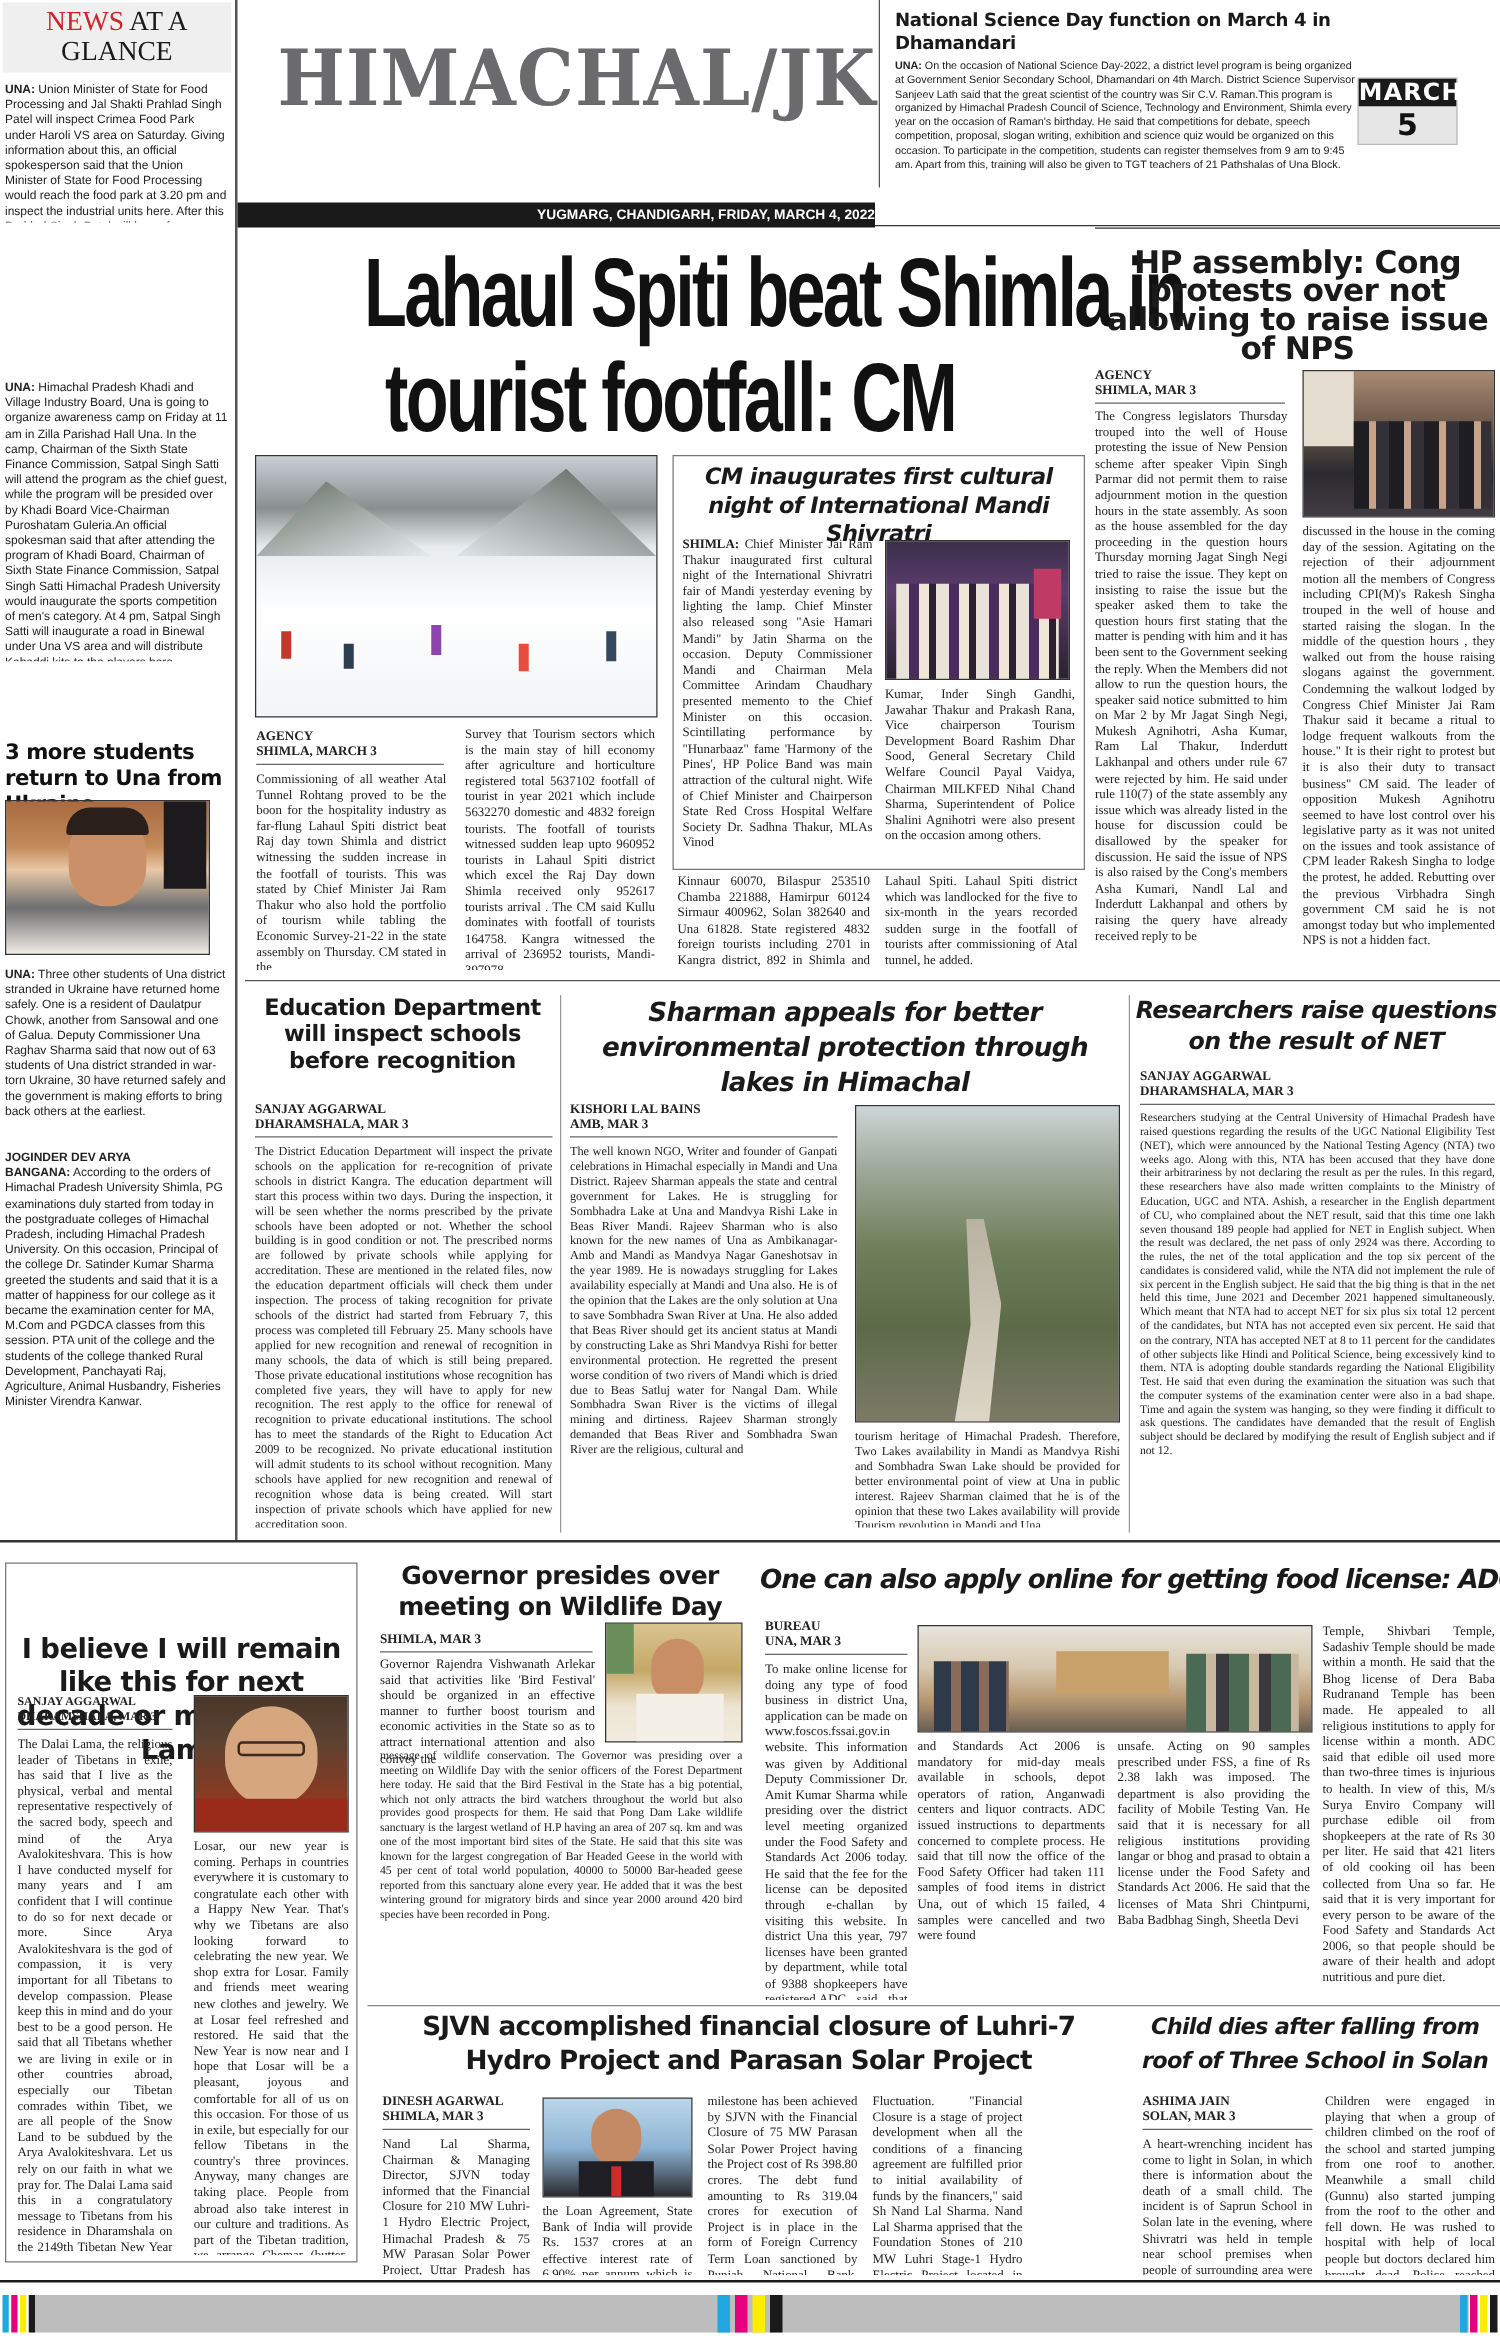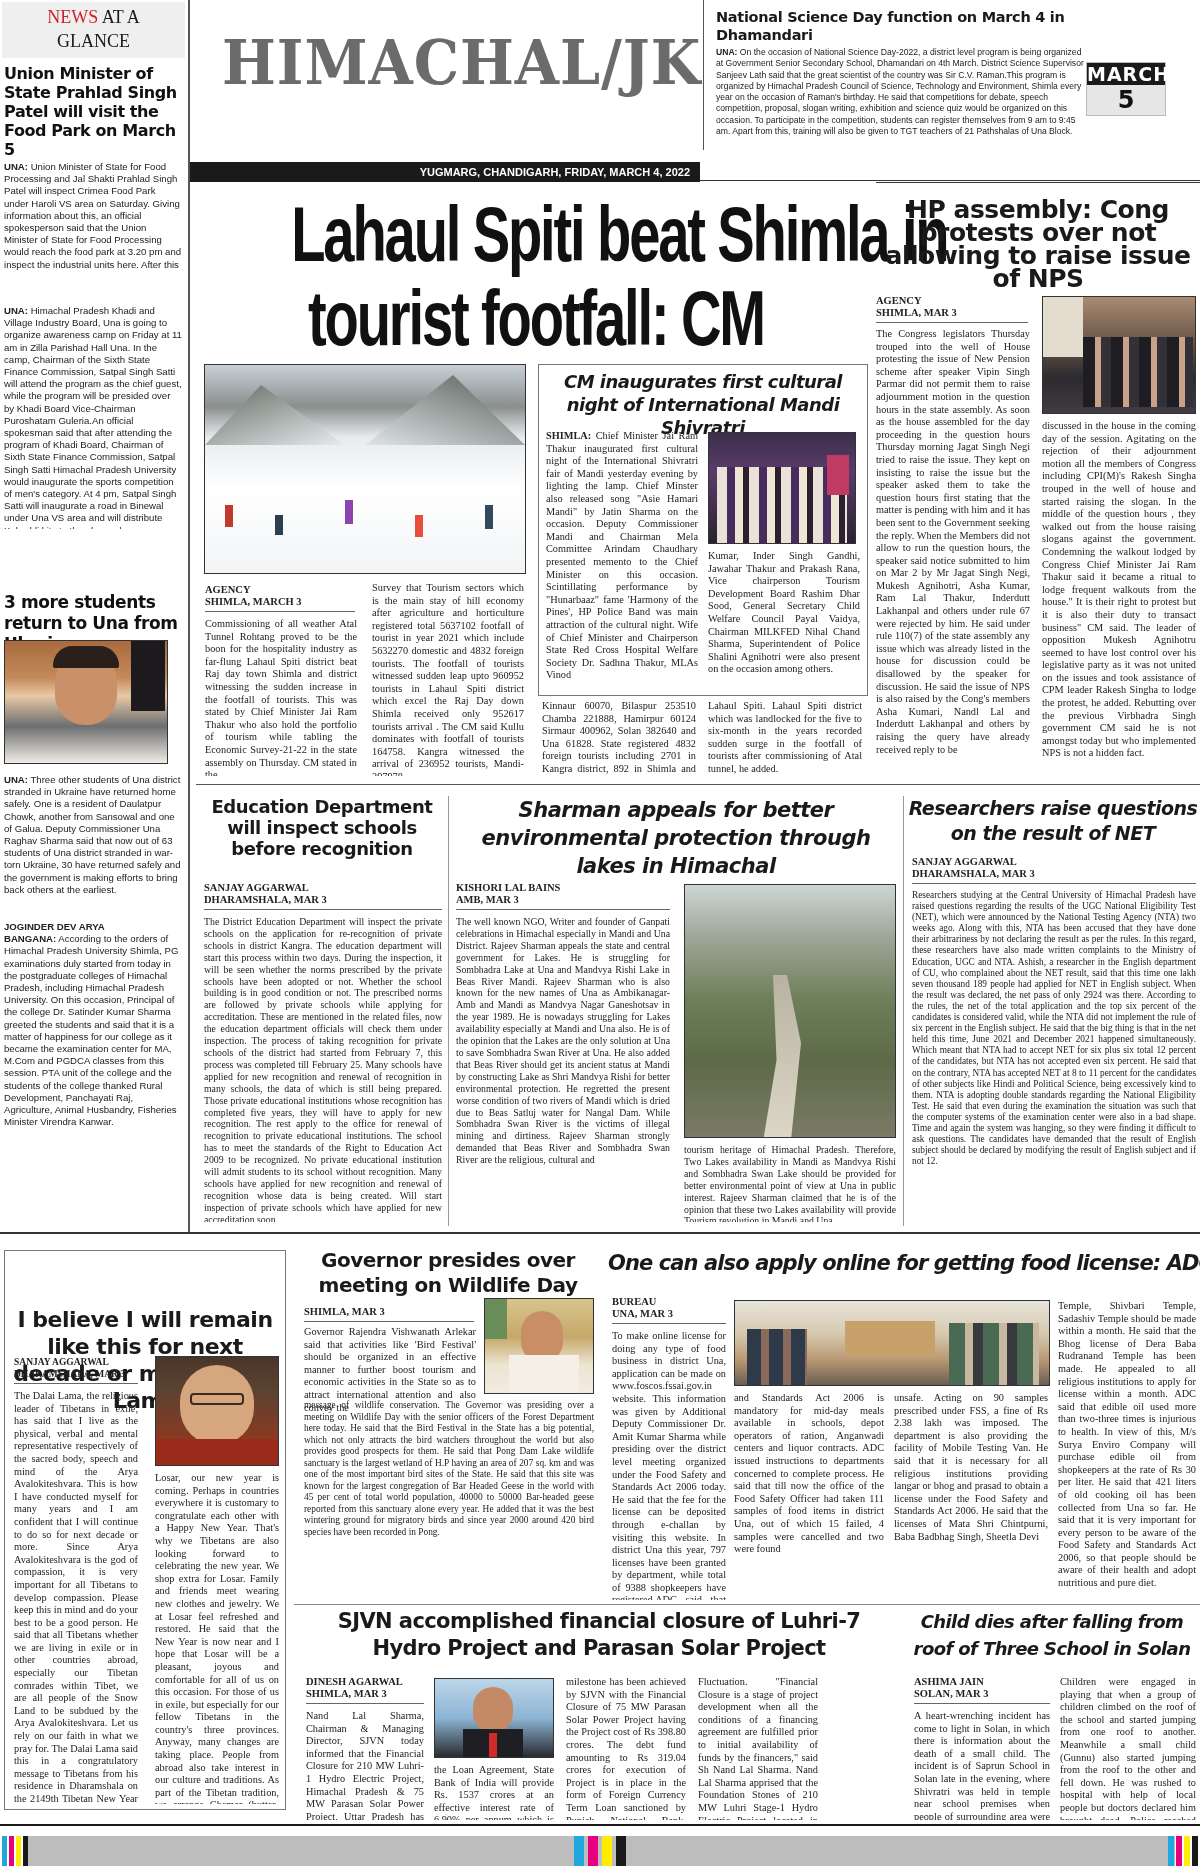--- a/index.html
+++ b/index.html
@@ -11,48 +11,47 @@
 .hl-it{font-family:"DejaVu Sans",sans-serif;font-weight:bold;font-style:italic;color:#1a1a1a;text-align:center;line-height:1.15;letter-spacing:-0.5px}
 .byline{font-family:"Liberation Serif",serif;font-weight:bold;font-size:10.5px;line-height:12px;color:#222;border-bottom:1px solid #666;padding-bottom:3px;text-transform:uppercase}
 .vline{position:absolute;width:2px;background:#555}
 .hline{position:absolute;height:2px;background:#333}
 .photo{position:absolute;border:1px solid #333;overflow:hidden}
 .side-h{font-family:"DejaVu Sans",sans-serif;font-weight:bold;font-size:16px;line-height:19px;color:#111;letter-spacing:-0.4px}
 </style>
 </head>
 <body>
 
-<div class="abs" style="left:2px;top:2px;width:183px;height:56px;background:#efefef;text-align:center;font-family:'Liberation Serif',serif;font-size:18px;line-height:24px;padding-top:3px">
+<div class="abs" style="left:2px;top:2px;width:183px;height:56px;background:#efefef;text-align:center;font-family:'Liberation Serif',serif;font-size:22px;line-height:24px;padding-top:3px">
   <span style="color:#d0222a">NEWS</span><span> AT A</span><br>
   <span>GLANCE</span>
 </div>
 <div class="vline" style="left:188px;top:0;height:1232px"></div>
 
 <div class="abs" style="left:4px;top:64px;width:178px">
-  <div class="side-h">Union Minister of State Prahlad Singh Patel will visit the Food Park on March 5</div>
   <div class="sbody" style="margin-top:2px;height:112px"><b>UNA:</b><span> Union Minister of State for Food Processing and Jal Shakti Prahlad Singh Patel will inspect Crimea Food Park under Haroli VS area on Saturday. Giving information about this, an official spokesperson said that the Union Minister of State for Food Processing would reach the food park at 3.20 pm and inspect the industrial units here. After this Prahlad Singh Patel will leave for Chandigarh at 4.50 pm.</span></div>
 </div>
 <div class="abs" style="left:4px;top:303px;width:178px">
   <div class="sbody" style="margin-top:2px;height:224px"><b>UNA:</b><span> Himachal Pradesh Khadi and Village Industry Board, Una is going to organize awareness camp on Friday at 11 am in Zilla Parishad Hall Una. In the camp, Chairman of the Sixth State Finance Commission, Satpal Singh Satti will attend the program as the chief guest, while the program will be presided over by Khadi Board Vice-Chairman Puroshatam Guleria.An official spokesman said that after attending the program of Khadi Board, Chairman of Sixth State Finance Commission, Satpal Singh Satti Himachal Pradesh University would inaugurate the sports competition of men's category. At 4 pm, Satpal Singh Satti will inaugurate a road in Binewal under Una VS area and will distribute Kabaddi kits to the players here.</span></div>
 </div>
 <div class="abs" style="left:4px;top:592px;width:178px">
   <div class="side-h" style="font-size:17px;line-height:21px">3 more students return to Una from Ukraine</div>
   <div class="photo" style="left:0;top:48px;width:164px;height:124px;background:linear-gradient(180deg,#a86a3e 0%,#c48a5a 30%,#e8c8a6 45%,#6d6e70 70%,#f0ece6 100%)">
     <div style="position:absolute;left:50px;top:10px;width:62px;height:74px;border-radius:30px;background:#c9906a"></div>
     <div style="position:absolute;left:48px;top:5px;width:66px;height:22px;border-radius:30px 30px 4px 4px;background:#2a1f1a"></div>
     <div style="position:absolute;right:2px;top:0;width:34px;height:70px;background:#1c1a1c"></div>
   </div>
   <div class="sbody" style="position:absolute;top:182px;width:178px;height:124px"><b>UNA:</b><span> Three other students of Una district stranded in Ukraine have returned home safely. One is a resident of Daulatpur Chowk, another from Sansowal and one of Galua. Deputy Commissioner Una Raghav Sharma said that now out of 63 students of Una district stranded in war-torn Ukraine, 30 have returned safely and the government is making efforts to bring back others at the earliest.</span></div>
 </div>
 <div class="abs" style="left:4px;top:919px;width:178px">
   <div class="sbody" style="margin-top:2px;height:220px"><b style="display:block">JOGINDER DEV ARYA</b><b>BANGANA:</b><span> According to the orders of Himachal Pradesh University Shimla, PG examinations duly started from today in the postgraduate colleges of Himachal Pradesh, including Himachal Pradesh University. On this occasion, Principal of the college Dr. Satinder Kumar Sharma greeted the students and said that it is a matter of happiness for our college as it became the examination center for MA, M.Com and PGDCA classes from this session. PTA unit of the college and the students of the college thanked Rural Development, Panchayati Raj, Agriculture, Animal Husbandry, Fisheries Minister Virendra Kanwar.</span></div>
 </div>
 
 <div class="abs" style="left:222px;top:28px;font-family:'DejaVu Serif',serif;font-weight:bold;font-size:62px;line-height:70px;color:#6b6b6d;letter-spacing:1px;transform:scaleX(0.92);transform-origin:left top">HIMACHAL/JK</div>
-<div class="abs" style="left:190px;top:162px;width:510px;height:20px;background:#1a1a1a;color:#fff;text-align:right;font-family:'Liberation Sans',sans-serif;font-weight:bold;font-size:11px;line-height:20px;padding-right:10px">
+<div class="abs" style="left:190px;top:162px;width:510px;height:20px;background:#1a1a1a;color:#fff;text-align:right;font-family:'Liberation Sans',sans-serif;font-weight:bold;font-size:11px;line-height:20px;">
   <span>YUGMARG, CHANDIGARH, FRIDAY, MARCH 4, 2022</span>
 </div>
 <div class="hline" style="left:700px;top:180px;width:500px;height:1px;background:#333"></div>
 <div class="vline" style="left:703px;top:0;height:150px;width:1px"></div>
 
 <div class="abs" style="left:716px;top:8px;width:370px">
   <div style="font-family:'DejaVu Sans',sans-serif;font-weight:bold;font-size:14.5px;line-height:18px;letter-spacing:-0.3px">National Science Day function on March 4 in Dhamandari</div>
   <div class="sbody" style="font-size:8.6px;line-height:11.3px;margin-top:3px"><b>UNA:</b><span> On the occasion of National Science Day-2022, a district level program is being organized at Government Senior Secondary School, Dhamandari on 4th March. District Science Supervisor Sanjeev Lath said that the great scientist of the country was  Sir C.V. Raman.This program is organized by Himachal Pradesh Council of Science, Technology and Environment, Shimla every year on the occasion of Raman's birthday. He said that competitions for debate, speech competition, proposal, slogan writing, exhibition and science quiz would be organized on this occasion. To participate in the competition, students can register themselves from 9 am to 9:45 am. Apart from this, training will also be given to TGT teachers of 21 Pathshalas of Una Block.</span></div>
 </div>
 <div class="abs" style="left:1086px;top:62px;width:80px;height:54px;border:1px solid #bbb;background:#e6e6e6;text-align:center">

